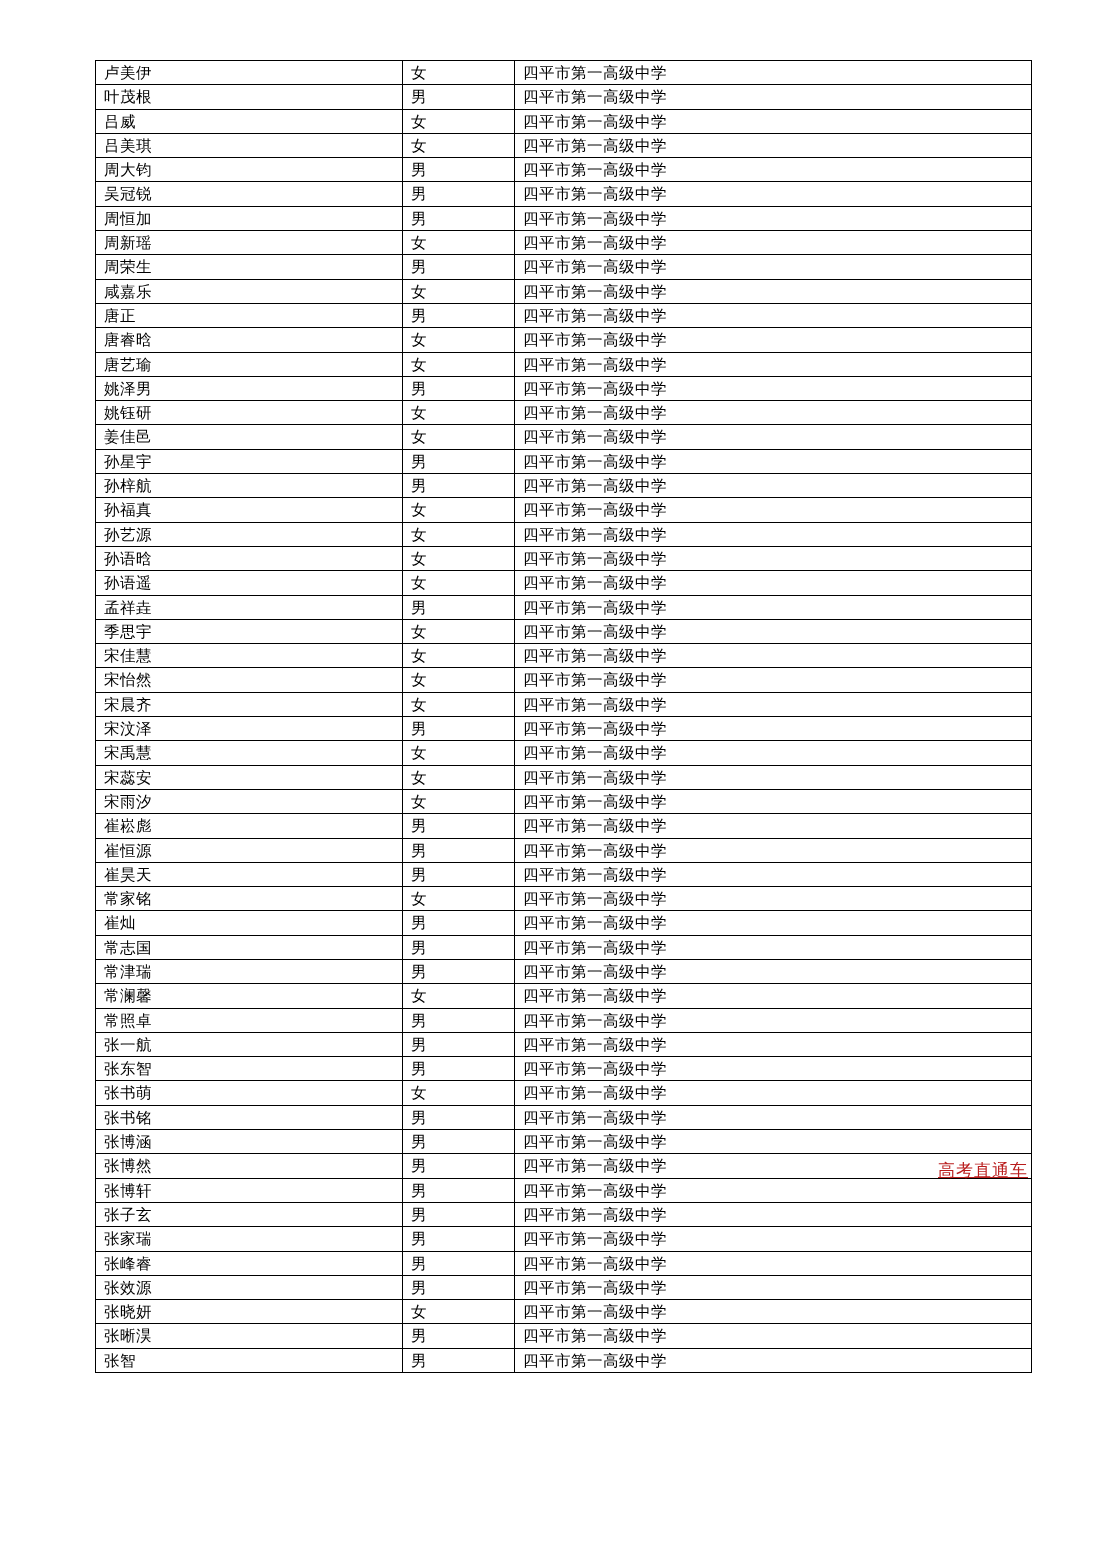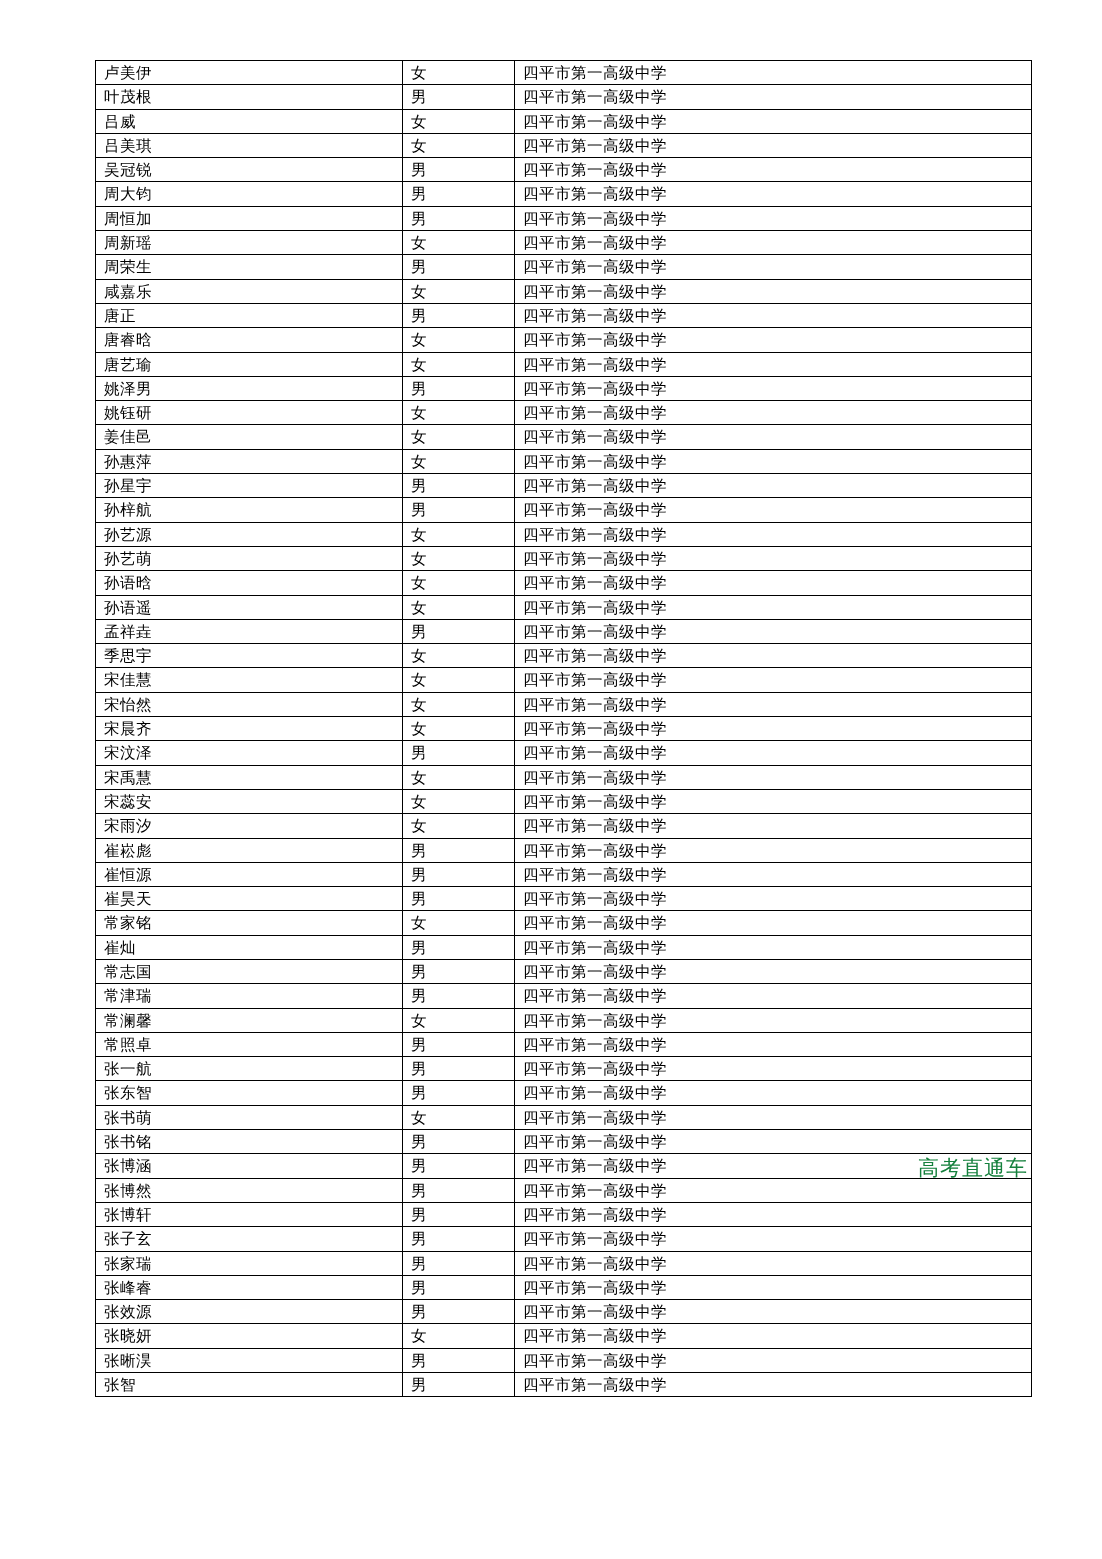--- a/index.html
+++ b/index.html
@@ -46,25 +46,26 @@
     letter-spacing: 0.5px;
   }
   col.c-name { width: 307px; }
   col.c-gender { width: 112px; }
   col.c-school { width: 517px; }
 
   .watermark {
     position: absolute;
     right: 86px;
     bottom: 36px;
-    font-size: 21px;
-    color: #15803d;
+    font-size: 17px;
+    color: #b91c1c;
     font-family: "Liberation Sans", sans-serif;
     letter-spacing: 1px;
     white-space: nowrap;
+    text-decoration: underline;
   }
 </style>
 </head>
 <body>
 
 <div class="page">
   <div class="table-wrap">
     <table class="roster">
       <colgroup>
         <col class="c-name">
@@ -86,30 +87,30 @@
             <td>吕威</td>
             <td>女</td>
             <td>四平市第一高级中学</td>
           </tr>
           <tr>
             <td>吕美琪</td>
             <td>女</td>
             <td>四平市第一高级中学</td>
           </tr>
           <tr>
+            <td>周大钧</td>
+            <td>男</td>
+            <td>四平市第一高级中学</td>
+          </tr>
+          <tr>
             <td>吴冠锐</td>
             <td>男</td>
             <td>四平市第一高级中学</td>
           </tr>
           <tr>
-            <td>周大钧</td>
-            <td>男</td>
-            <td>四平市第一高级中学</td>
-          </tr>
-          <tr>
             <td>周恒加</td>
             <td>男</td>
             <td>四平市第一高级中学</td>
           </tr>
           <tr>
             <td>周新瑶</td>
             <td>女</td>
             <td>四平市第一高级中学</td>
           </tr>
           <tr>
@@ -146,41 +147,36 @@
             <td>姚钰研</td>
             <td>女</td>
             <td>四平市第一高级中学</td>
           </tr>
           <tr>
             <td>姜佳邑</td>
             <td>女</td>
             <td>四平市第一高级中学</td>
           </tr>
           <tr>
-            <td>孙惠萍</td>
-            <td>女</td>
-            <td>四平市第一高级中学</td>
-          </tr>
-          <tr>
             <td>孙星宇</td>
             <td>男</td>
             <td>四平市第一高级中学</td>
           </tr>
           <tr>
             <td>孙梓航</td>
             <td>男</td>
             <td>四平市第一高级中学</td>
           </tr>
           <tr>
+            <td>孙福真</td>
+            <td>女</td>
+            <td>四平市第一高级中学</td>
+          </tr>
+          <tr>
             <td>孙艺源</td>
-            <td>女</td>
-            <td>四平市第一高级中学</td>
-          </tr>
-          <tr>
-            <td>孙艺萌</td>
             <td>女</td>
             <td>四平市第一高级中学</td>
           </tr>
           <tr>
             <td>孙语晗</td>
             <td>女</td>
             <td>四平市第一高级中学</td>
           </tr>
           <tr>
             <td>孙语遥</td>

